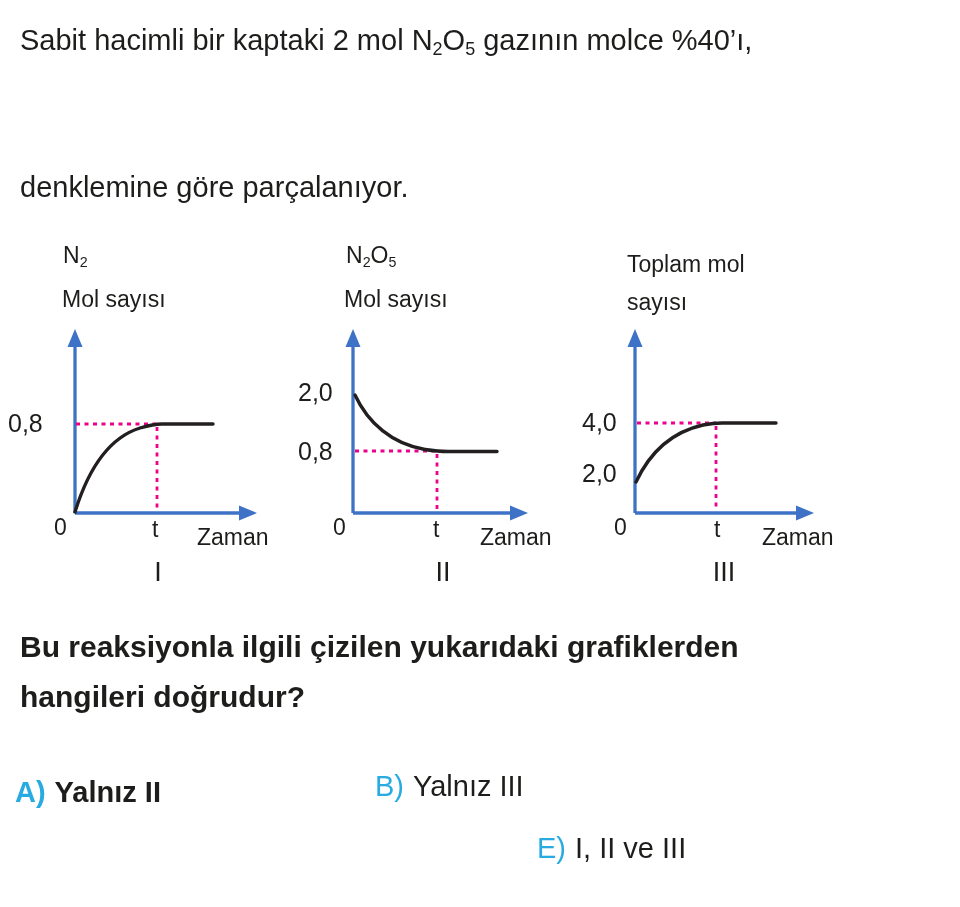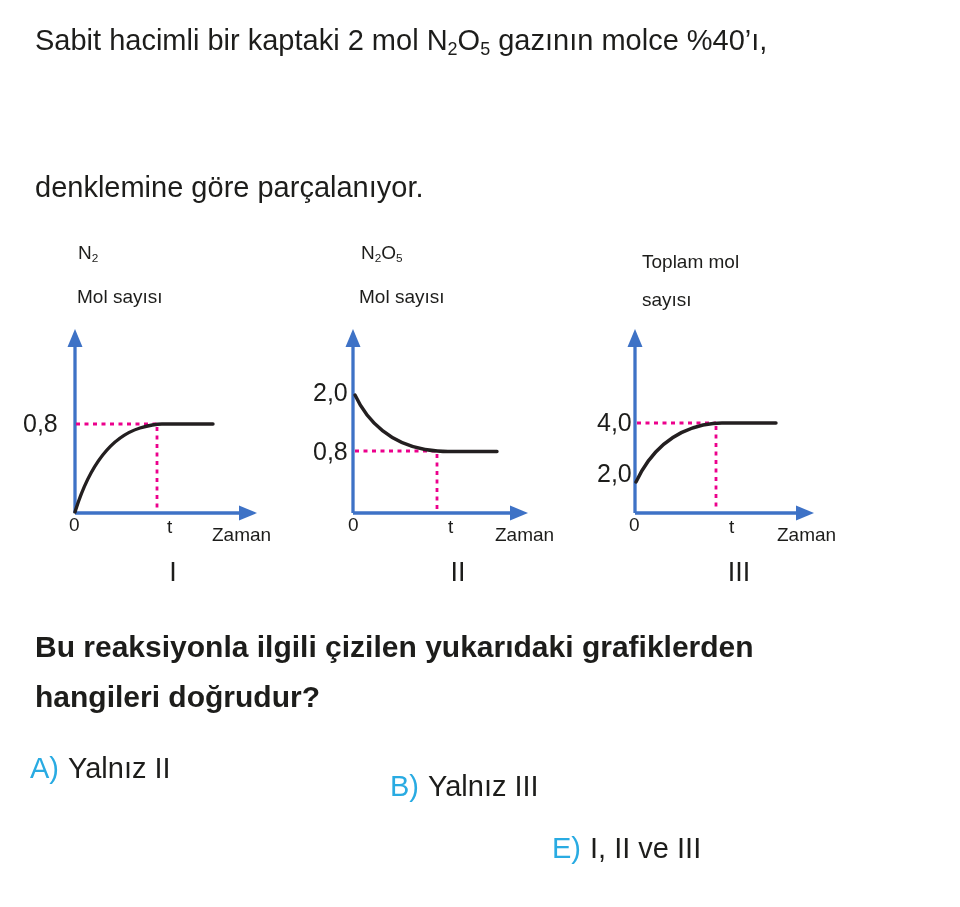--- a/index.html
+++ b/index.html
@@ -6,25 +6,25 @@
     --axis-blue:#3E72C6;
     --dash-magenta:#EC008C;
     --option-cyan:#29ABE2;
     --ink:#1D1D1B;
     --curve:#231F20;
   }
   *{margin:0;padding:0;box-sizing:border-box;}
   html,body{background:#ffffff;}
   body{font-family:"Liberation Sans", sans-serif;color:var(--ink);}
   .page{position:relative;width:960px;height:907px;background:#fff;overflow:hidden;}
-  .abs{position:absolute;white-space:nowrap;margin-left:15px;}
+  .abs{position:absolute;white-space:nowrap;}
   .intro{font-size:29px;}
   .equation{font-size:31px;}
   .s{font-size:0.62em;position:relative;top:0.28em;}
-  .glabel{font-size:19px;}
+  .glabel{font-size:23px;}
   .gtick{font-size:25px;}
   .gnumeral{font-size:27px;text-align:center;}
   .prompt{font-size:30px;font-weight:700;}
   .option{font-size:29px;cursor:pointer;}
   .option .letter{color:var(--option-cyan);margin-right:9px;}
   .option .optext{color:var(--ink);}
   svg.chart-layer{position:absolute;left:0;top:0;pointer-events:none;}
   .axis{stroke:var(--axis-blue);stroke-width:3.3;fill:none;}
   .arrowhead{fill:var(--axis-blue);stroke:none;}
   .curve{stroke:var(--curve);stroke-width:3.4;fill:none;stroke-linecap:round;}
@@ -105,21 +105,21 @@
   <div class="abs gtick" style="left:582px;top:408px;width:46px;">4,0</div>
   <div class="abs gtick" style="left:582px;top:459px;width:46px;">2,0</div>
   <div class="abs glabel" style="left:614px;top:514px;">0</div>
   <div class="abs glabel" style="left:714px;top:516px;">t</div>
   <div class="abs glabel" style="left:762px;top:524px;">Zaman</div>
   <div class="abs gnumeral" style="left:707px;top:557px;width:34px;">III</div>
 
   <div class="abs prompt" style="left:20px;top:630px;">Bu reaksiyonla ilgili çizilen yukarıdaki grafiklerden</div>
   <div class="abs prompt" style="left:20px;top:680px;">hangileri doğrudur?</div>
 
-  <div class="abs option" style="left:15px;top:752px;">
+  <div class="abs option" style="left:15px;top:776px;font-weight:bold;">
     <span class="letter">A)</span><span class="optext">Yalnız II</span>
   </div>
   <div class="abs option" style="left:375px;top:770px;">
     <span class="letter">B)</span><span class="optext">Yalnız III</span>
   </div>
   <div class="abs option" style="left:537px;top:832px;">
     <span class="letter">E)</span><span class="optext">I, II ve III</span>
   </div>
 
 </div>

